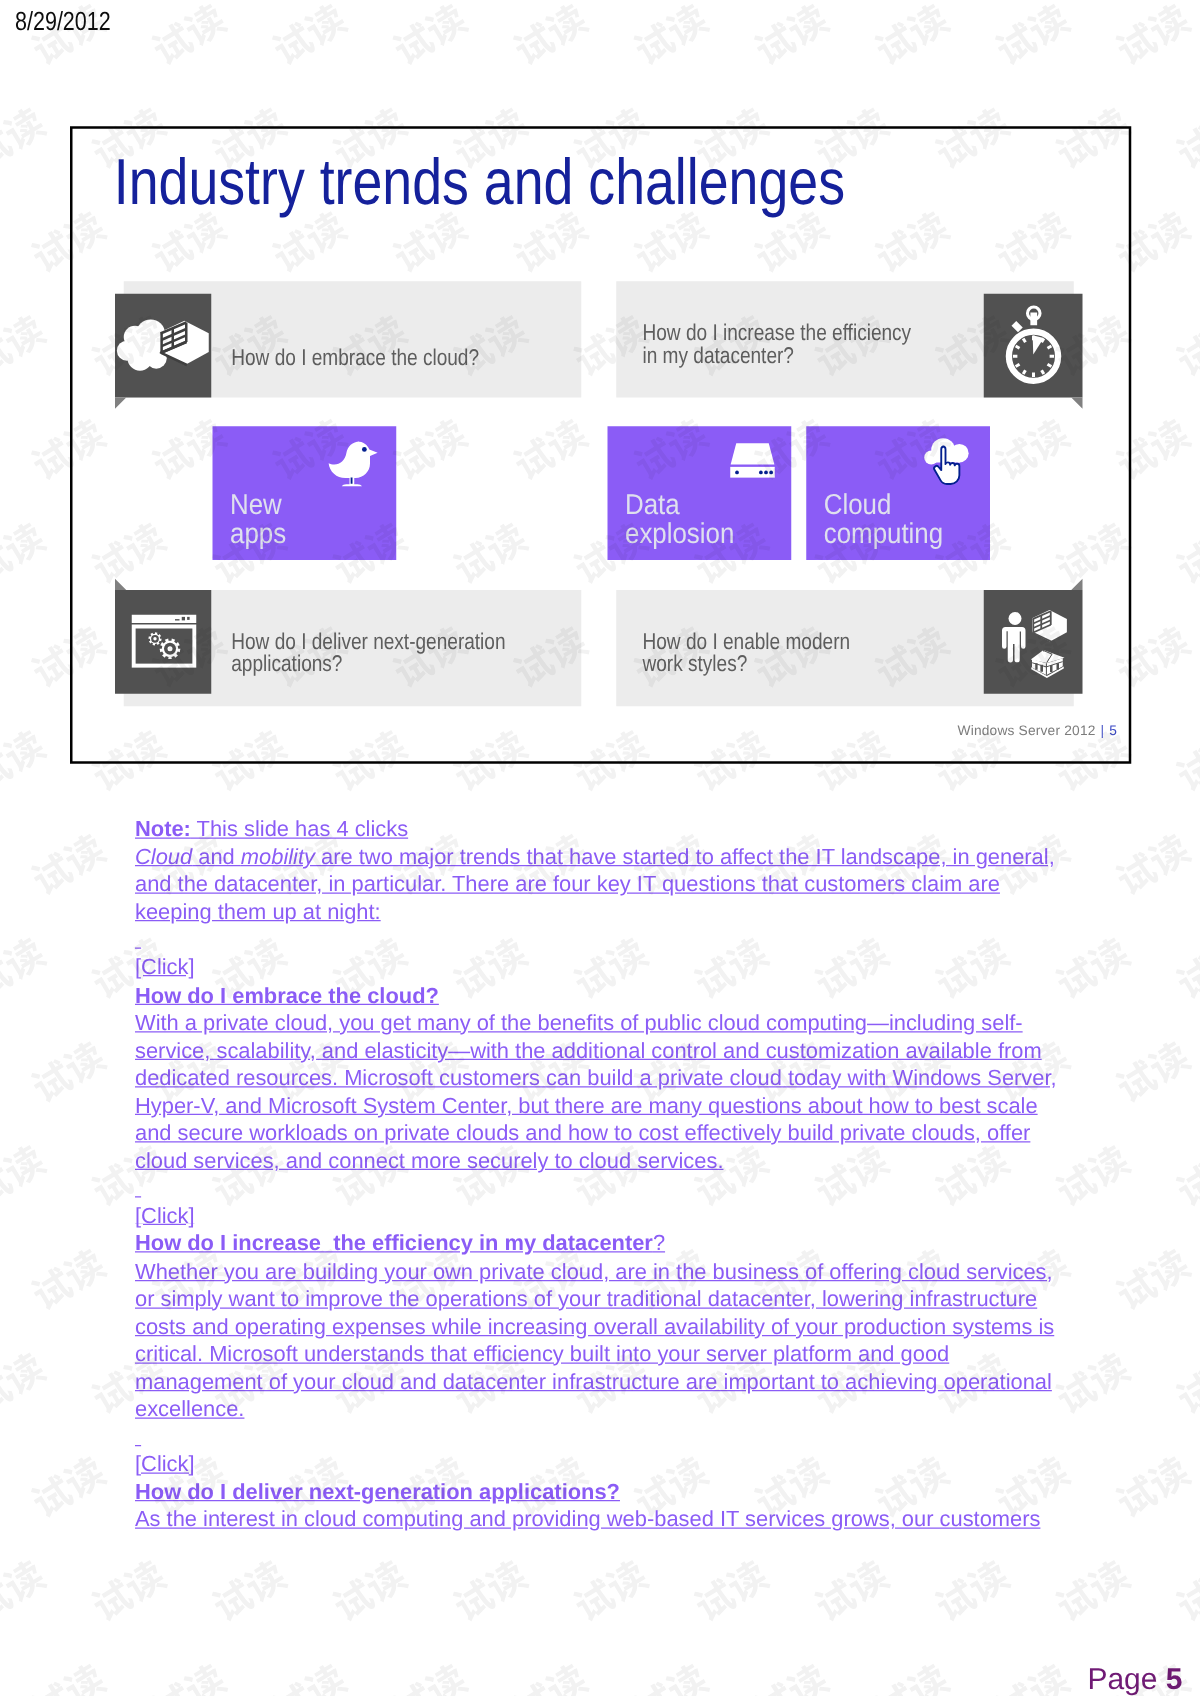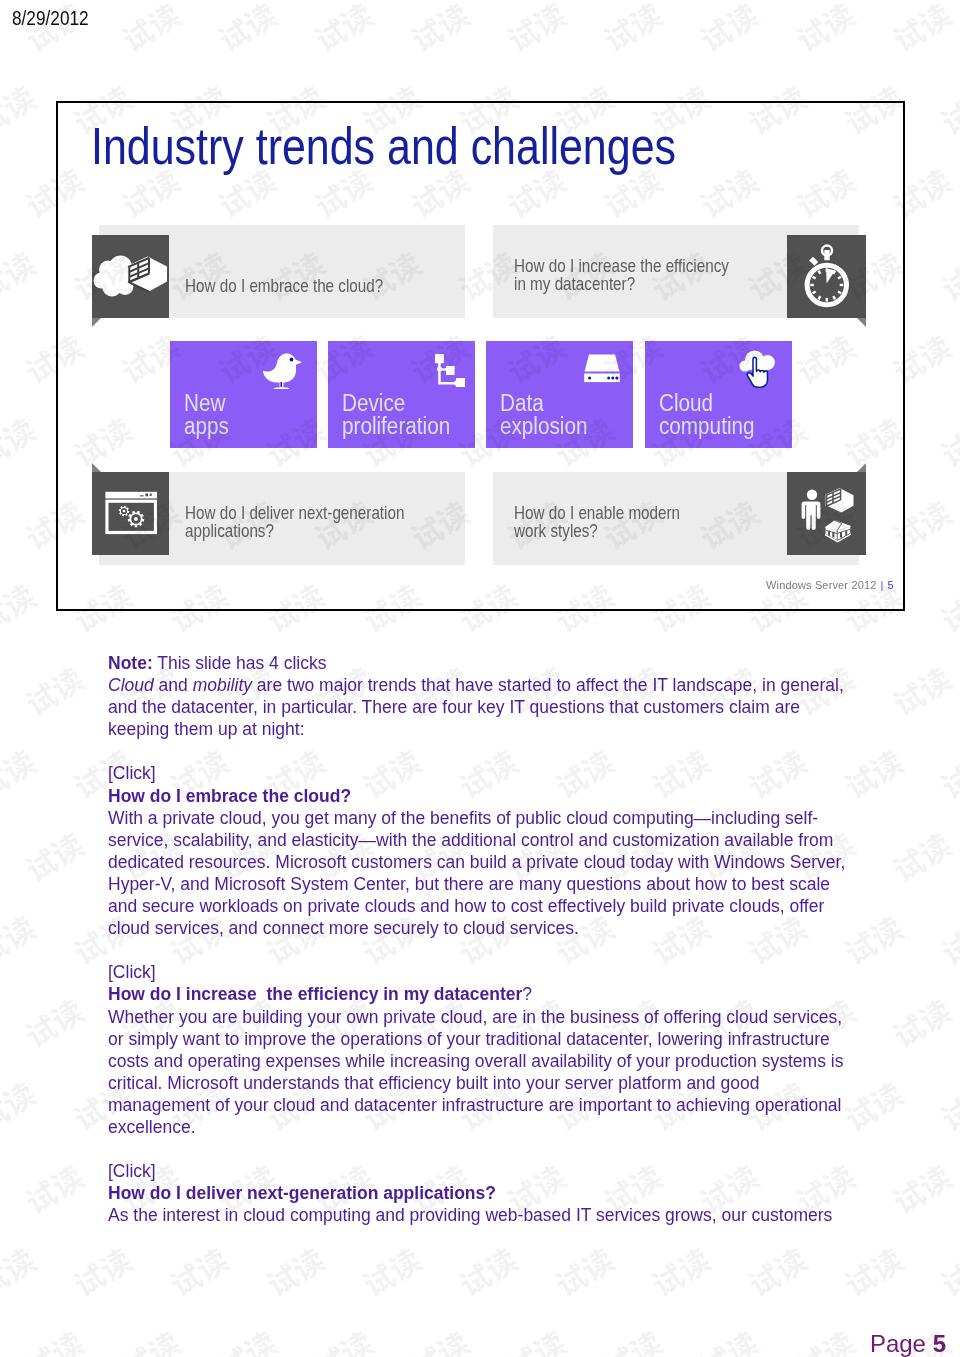--- a/index.html
+++ b/index.html
@@ -31,22 +31,22 @@
   .tile .lbl{position:absolute;left:14px;bottom:9px;color:#dfe0ee;font-size:23px;line-height:23.6px;
        font-weight:400;white-space:pre-line;transform:scaleX(0.90);transform-origin:left bottom;}
   .tile svg{position:absolute;}
   .darkbox svg.ic{position:absolute;left:0;top:0;}
 
   .slide-foot{position:absolute;left:710px;top:478px;font-size:11px;color:#7c7c7c;letter-spacing:0.15px;}
   .slide-foot .sep{color:#4a57c8;margin:0 4px;}
   .slide-foot .num{color:#3b49c4;}
 
   
-  .notes{position:absolute;left:108px;top:652px;width:790px;font-size:17.5px;color:#4c1d95;
-         line-height:22.1px;white-space:pre;}
+  .notes{position:absolute;left:108px;top:652px;width:790px;font-size:17.5px;color:#8b5cf6;
+         line-height:22.1px;white-space:pre;text-decoration:underline;}
   .notes p{margin:0;}
   .notes b{font-weight:bold;}
   .notes i{font-style:italic;}
 </style>
 </head>
 <body>
 
 <div class="page">
 
   <div class="date">8/29/2012</div>
@@ -192,35 +192,20 @@
 work styles?</div>
 
       <div class="tile" style="left:114px;top:240px;width:147px;height:107px;">
         <svg style="right:10px;top:9px;" width="47" height="42" viewBox="0 0 47 42">
           <path fill="#fff" d="M27.6 3.2 c-5.4 0 -9.7 4.0 -10.5 9.2 c-0.9 5.7 -5.1 9.2 -9.6 9.2 c-1.8 0 -3.4 -0.5 -4.6 -1.1 c0.6 6.7 6.4 11.9 13.4 11.9 l3.3 0 l0 5.0 l-2.6 0 c-1.6 0 -3.0 0.6 -3.6 1.6 l16.2 0 c-0.6 -1.0 -2.0 -1.6 -3.6 -1.6 l-2.6 0 l0 -5.0 l1.0 0 c6.4 0 11.6 -5.2 11.6 -11.6 l0 -6.0 l6.1 -2.6 l-6.6 -2.6 c-1.6 -3.9 -5.2 -6.4 -9.5 -6.4 z"></path>
           <circle cx="31.5" cy="9.5" r="1.9" fill="#04208f"></circle>
           <rect x="20.5" y="32" width="1.5" height="5" fill="#04208f"></rect>
         </svg>
         <div class="lbl">New
 apps</div>
-      </div>
-      <div class="tile" style="left:272px;top:240px;width:147px;height:107px;">
-        <svg style="right:10px;top:8px;" width="36" height="41" viewBox="0 0 36 41">
-          <g fill="#fff">
-            <rect x="6.0" y="5.0" width="8.8" height="9.2"></rect>
-            <rect x="17.0" y="17.0" width="8.6" height="9.0"></rect>
-            <rect x="27.0" y="29.0" width="9.0" height="9.0"></rect>
-            <path d="M9.2 13.5 h2.5 v5.8 h5.4 v2.5 h-7.9 z"></path>
-            <path d="M9.2 21.5 h2.5 v11.5 h17.0 v2.5 h-19.5 z"></path>
-            <circle cx="10.5" cy="20.0" r="2.6"></circle>
-            <circle cx="27.7" cy="34.2" r="2.6"></circle>
-          </g>
-        </svg>
-        <div class="lbl">Device
-proliferation</div>
       </div>
       <div class="tile" style="left:430px;top:240px;width:147px;height:107px;text-decoration:underline;">
         <svg style="right:10px;top:12px;" width="42" height="31" viewBox="0 0 42 31">
           <path fill="#fff" d="M8.0 1.5 L34 1.5 L38.5 18.5 L3.5 18.5 Z"></path>
           <rect x="3.2" y="20.5" width="35.6" height="8.6" fill="#fff"></rect>
           <circle cx="8.6" cy="24.9" r="1.5" fill="#04208f"></circle>
           <circle cx="27.7" cy="24.9" r="1.5" fill="#04208f"></circle>
           <circle cx="31.8" cy="24.9" r="1.5" fill="#04208f"></circle>
           <circle cx="35.9" cy="24.9" r="1.5" fill="#04208f"></circle>
         </svg>

